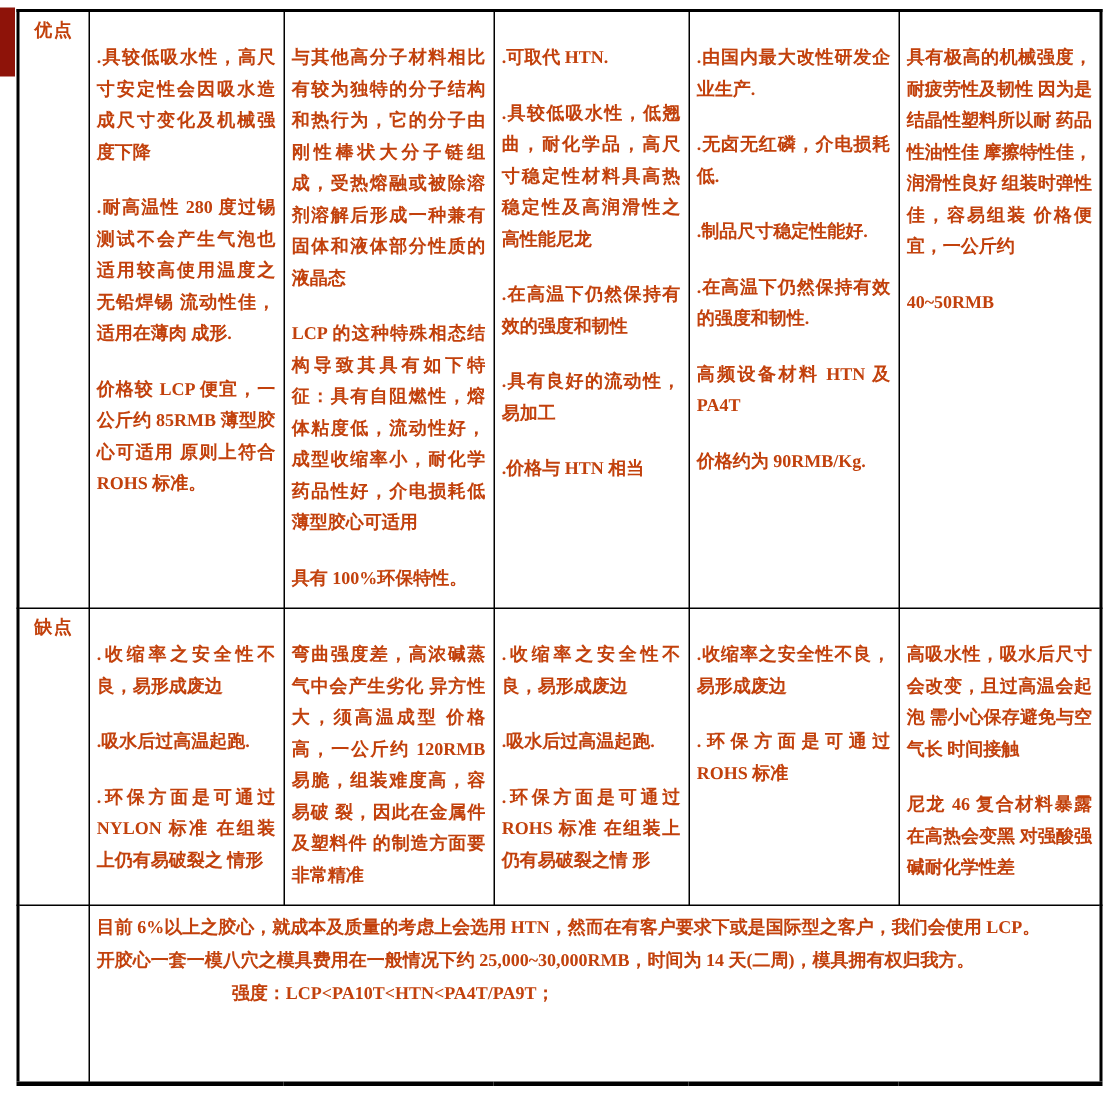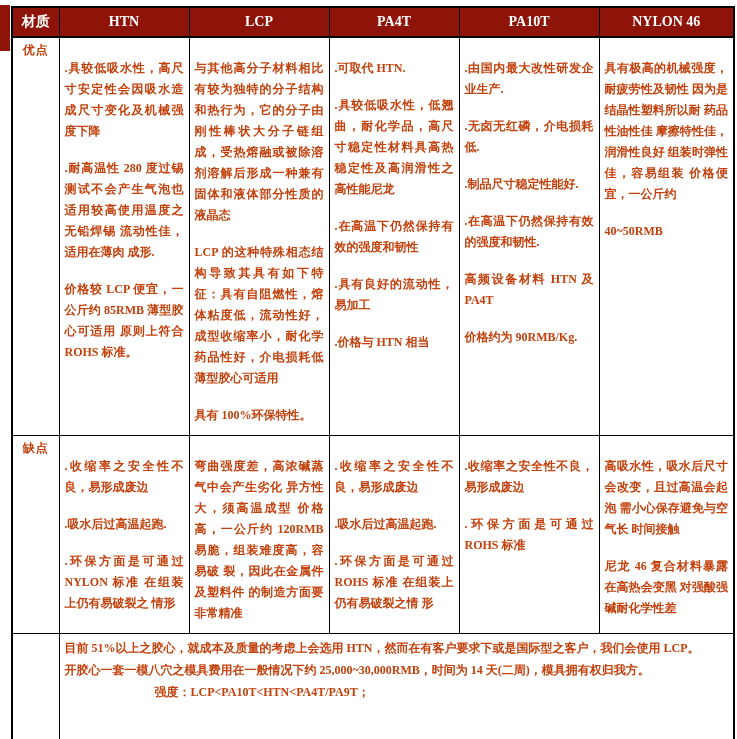--- a/index.html
+++ b/index.html
@@ -87,28 +87,20 @@
     <colgroup>
       <col style="width:47px">
       <col style="width:130px">
       <col style="width:140px">
       <col style="width:130px">
       <col style="width:140px">
       <col style="width:135px">
     </colgroup>
 
     <tbody>
-        <tr class="header-row" style="height:30px">
-      <th>材质</th>
-      <th>HTN</th>
-      <th>LCP</th>
-      <th>PA4T</th>
-      <th>PA10T</th>
-      <th>NYLON 46</th>
-    </tr>
 
     <tr style="height:300px">
       <td class="row-label">优点</td>
       <td class="cell">
             <p class="para">.具较低吸水性，高尺寸安定性会因吸水造成尺寸变化及机械强度下降</p>
             <p class="para">.耐高温性 280 度过锡测试不会产生气泡也适用较高使用温度之无铅焊锡 流动性佳，适用在薄肉 成形.</p>
             <p class="para">价格较 LCP 便宜，一公斤约 85RMB 薄型胶心可适用 原则上符合 ROHS 标准。</p>
           </td>
       <td class="cell">
             <p class="para">与其他高分子材料相比有较为独特的分子结构和热行为，它的分子由刚性棒状大分子链组成，受热熔融或被除溶剂溶解后形成一种兼有固体和液体部分性质的液晶态</p>
@@ -158,21 +150,21 @@
       <td class="cell">
             <p class="para">高吸水性，吸水后尺寸会改变，且过高温会起泡 需小心保存避免与空气长 时间接触</p>
             <p class="para">尼龙 46 复合材料暴露在高热会变黑 对强酸强碱耐化学性差</p>
           </td>
     </tr>
 
 
     <tr style="height:119px">
       <td class="row-label"></td>
       <td class="footer-cell" colspan="5">
-        <p>目前 51%以上之胶心，就成本及质量的考虑上会选用 HTN，然而在有客户要求下或是国际型之客户，我们会使用 LCP。</p>
+        <p>目前 6%以上之胶心，就成本及质量的考虑上会选用 HTN，然而在有客户要求下或是国际型之客户，我们会使用 LCP。</p>
         <p>开胶心一套一模八穴之模具费用在一般情况下约 25,000~30,000RMB，时间为 14 天(二周)，模具拥有权归我方。</p>
         <p class="indent">强度：LCP&lt;PA10T&lt;HTN&lt;PA4T/PA9T；</p>
 
       </td>
     </tr>
   </tbody>
     </table>
 </div>
 
 </body></html>

